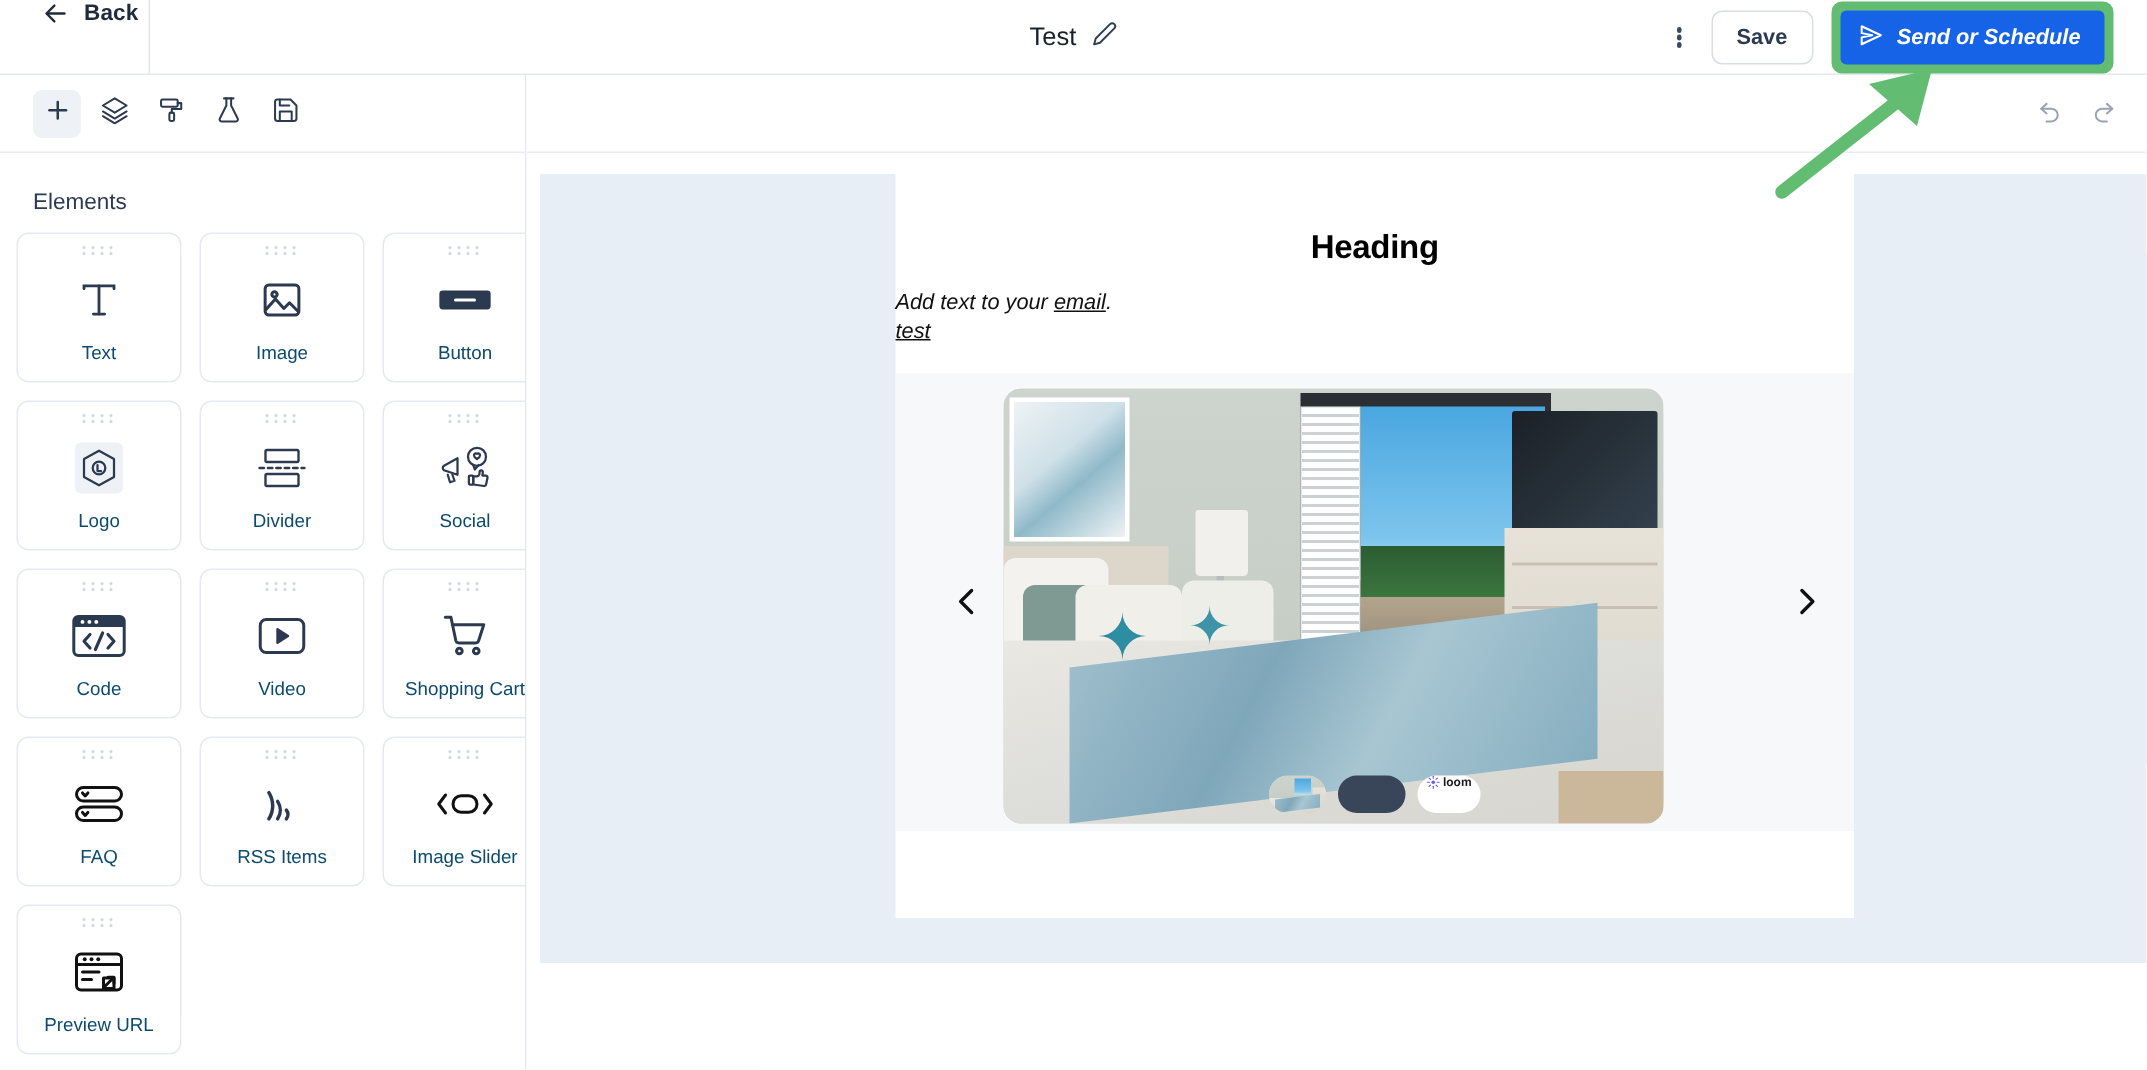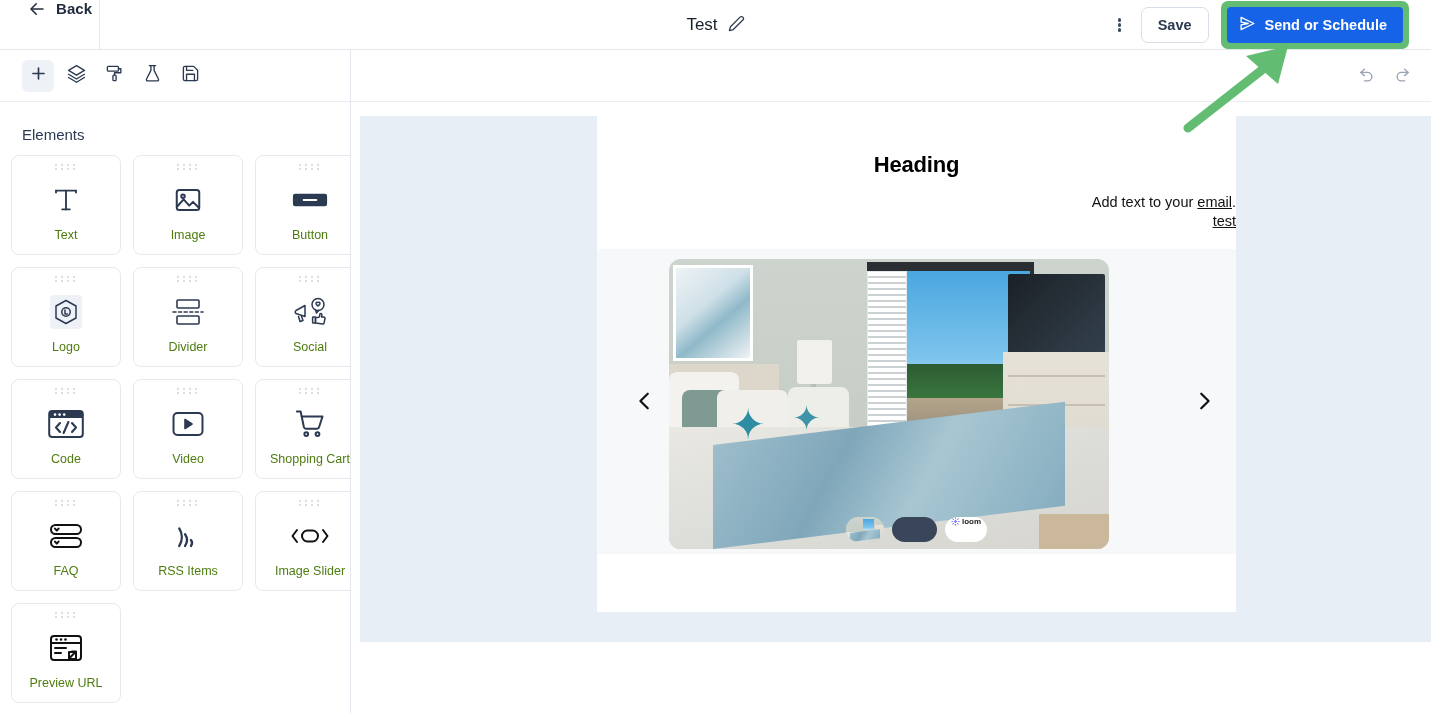--- a/index.html
+++ b/index.html
@@ -53,21 +53,21 @@
   .send-highlight {
     margin-left: 12px; margin-right: 22px;
     border: 4px solid #62bc72; border-radius: 7px;
     padding: 2px; background: #62bc72;
     display: flex; align-items: center;
   }
   .send-btn {
     height: 36px; padding: 0 16px 0 12px; border: none; border-radius: 4px;
     background: #1763e8; color: #fff; font-size: 14.5px; font-weight: 700;
     display:flex; align-items:center; gap: 9px; cursor:pointer;
-    font-family: "Liberation Sans", sans-serif; white-space: nowrap;
+    font-family: "Liberation Sans", sans-serif; white-space: nowrap; font-style: italic;
   }
 
   
   .left-panel {
     position: absolute; top: 50px; left: 0; width: 351px; height: 663px;
     background: #fff; border-right: 1px solid #e4e8ee; overflow: hidden;
   }
   .tool-strip {
     height: 52px; display: flex; align-items: center; gap: 6px;
     padding-left: 22px; border-bottom: 1px solid #e9edf2;
@@ -88,21 +88,21 @@
     gap: 12px 12px; padding-left: 11px;
   }
   .el-card {
     width: 110px; height: 100px; border: 1px solid #e6eaf0; border-radius: 8px;
     background: #fff; display: flex; flex-direction: column; align-items: center;
     cursor: grab; position: relative; padding-top: 8px;
   }
   .dots-handle { display: grid; grid-template-columns: repeat(4, 4px); gap: 2px; margin-bottom: 2px;}
   .dots-handle i { width: 2px; height: 2px; background: #cfd6e0; border-radius: 50%; display:block; }
   .el-icon { flex: 1; display:flex; align-items:center; justify-content:center; width:100%; }
-  .el-label { font-size: 12.5px; color: #4d7c0f; padding-bottom: 12px; font-weight: 400; }
+  .el-label { font-size: 12.5px; color: #0c4a6e; padding-bottom: 12px; font-weight: 400; }
 
   
   .canvas-wrap {
     position: absolute; top: 50px; left: 351px; width: 1080px; height: 663px;
     background: #ffffff; overflow: hidden;
   }
   .canvas-topbar {
     height: 52px; background: #fff; border-bottom: 1px solid #e9edf2;
     display:flex; align-items:center; justify-content:flex-end; padding-right: 14px; gap: 6px;
   }
@@ -113,21 +113,21 @@
     background: #e8eef6;
   }
   .email-body {
     position: absolute; top: 66px; left: 246px; width: 639px; height: 496px;
     background: #ffffff;
   }
   .eb-heading {
     text-align: center; font-size: 22px; font-weight: 700; color: #000;
     padding-top: 36px; letter-spacing: -.2px;
   }
-  .eb-text { text-align:right; font-size: 14.5px; color:#111; padding-top: 16px; line-height: 1.18; }
+  .eb-text { text-align:left; font-size: 14.5px; color:#111; padding-top: 16px; line-height: 1.18; font-style: italic; }
   .eb-text u { text-decoration: underline; }
   .eb-link2 { display:block; text-decoration: underline; font-size: 14.5px; color:#111; margin-top: 2px;}
 
   .slider-area { position: relative; margin-top: 19px; height: 305px; background: #f7f8f9; }
   .slider-img {
     position: absolute; top: 10px; left: 72px; width: 440px; height: 290px;
     border-radius: 12px; overflow: hidden;
   }
   .chev {
     position: absolute; top: 140px; width: 28px; height: 28px; cursor: pointer;

